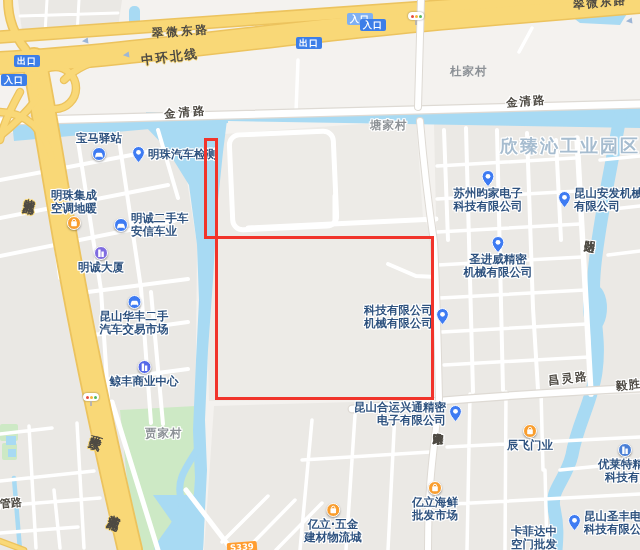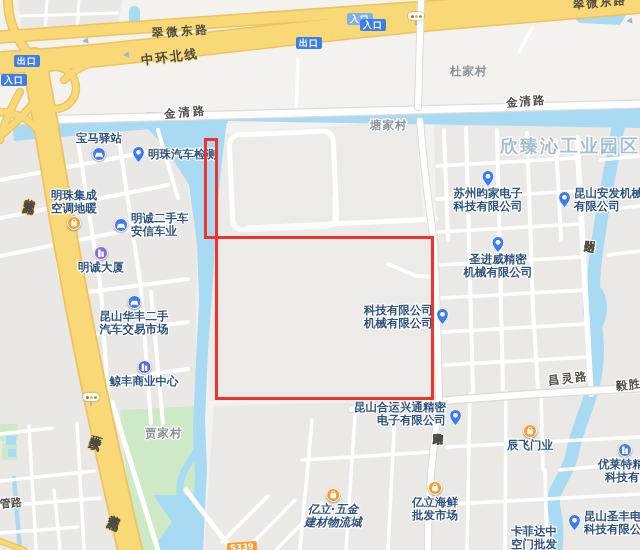--- a/index.html
+++ b/index.html
@@ -260,21 +260,21 @@
 <div class="poi row" style="left:364px;top:304px;">
   <span>
     <span class="txt tr halo" style="display:block;">科技有限公司</span>
     <span class="txt tr halo" style="display:block;">机械有限公司</span>
   </span>
   <svg width="13" height="17" viewBox="0 0 13 17">
         <path d="M6.5.5C3.2.5.6 3.1.6 6.4c0 4.3 5.9 10 5.9 10s5.9-5.7 5.9-10C12.4 3.1 9.8.5 6.5.5z" fill="#3e7bf2" stroke="#fff" stroke-width="1"></path>
         <circle cx="6.5" cy="6.3" r="2.4" fill="#fff"></circle>
       </svg>
 </div>
-<div class="poi row" style="left:354px;top:401px;align-items:flex-end;">
+<div class="poi row" style="left:354px;top:401px;">
   <span>
     <span class="txt tr halo" style="display:block;">昆山合运兴通精密</span>
     <span class="txt tr halo" style="display:block;">电子有限公司</span>
   </span>
   <svg width="13" height="17" viewBox="0 0 13 17">
         <path d="M6.5.5C3.2.5.6 3.1.6 6.4c0 4.3 5.9 10 5.9 10s5.9-5.7 5.9-10C12.4 3.1 9.8.5 6.5.5z" fill="#3e7bf2" stroke="#fff" stroke-width="1"></path>
         <circle cx="6.5" cy="6.3" r="2.4" fill="#fff"></circle>
       </svg>
 </div>
 <div class="poi col" style="left:530px;top:424px;">
@@ -307,21 +307,21 @@
       </svg>
   <span>
     <span class="txt tl2 halo" style="display:block;">昆山圣丰电子</span>
     <span class="txt tl2 halo" style="display:block;">科技有限公司</span>
   </span>
 </div>
 <div class="poi col" style="left:534px;top:525px;">
   <span class="txt tc halo">卡菲达中</span>
   <span class="txt tc halo">空门批发</span>
 </div>
-<div class="poi col" style="left:333px;top:488px;font-style:italic;">
+<div class="poi col" style="left:333px;top:503px;">
   <span class="cic" style="background:#f99d2d;margin-bottom:1px;">
         <svg width="10" height="10" viewBox="0 0 10 10">
           <path d="M3.4 3.2V2.8a1.6 1.6 0 0 1 3.2 0v.4" stroke="#fff" stroke-width="1" fill="none"></path>
           <rect x="2.2" y="3.2" width="5.6" height="5" rx=".8" fill="#fff"></rect>
         </svg>
       </span>
   <span class="txt tc halo">亿立·五金</span>
   <span class="txt tc halo">建材物流城</span>
 </div>
 <div class="poi col" style="left:435px;top:481px;">

